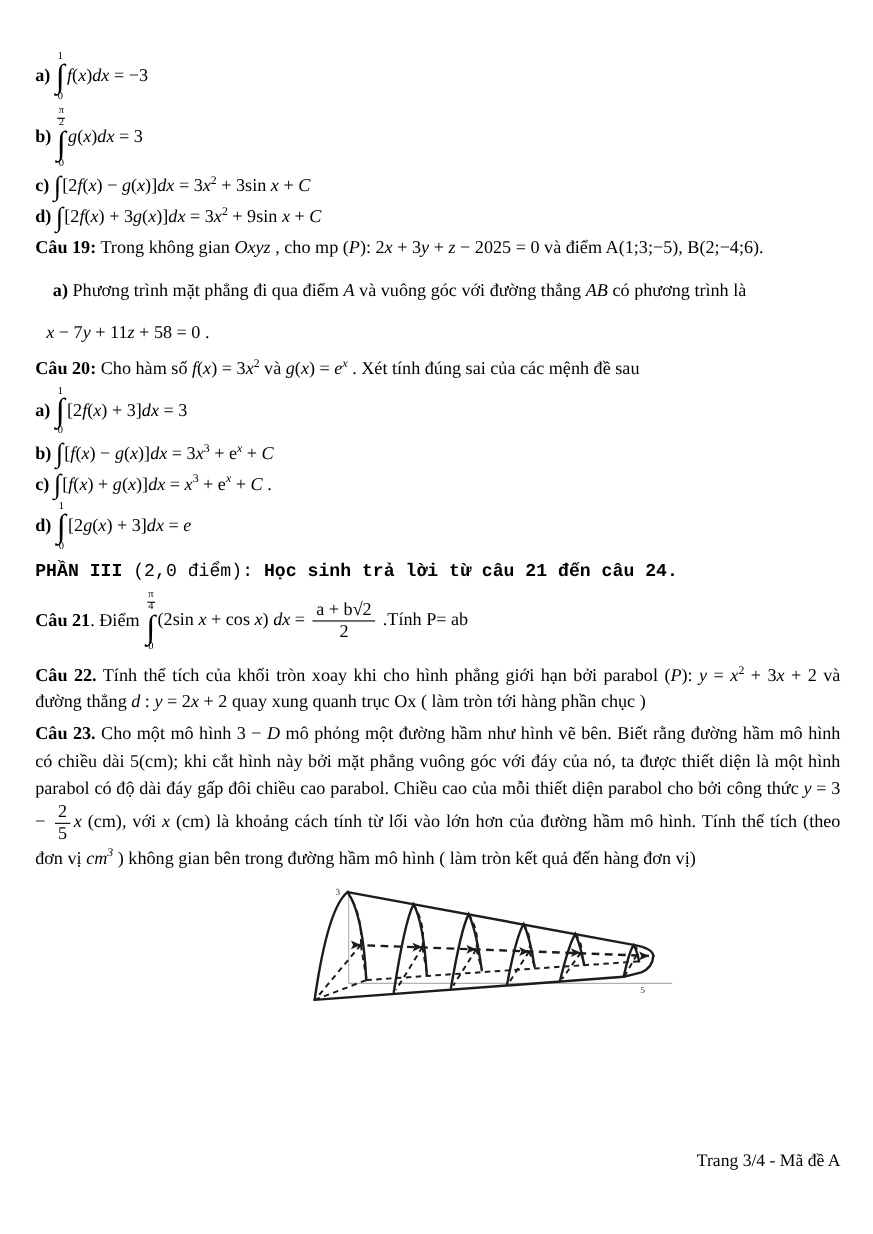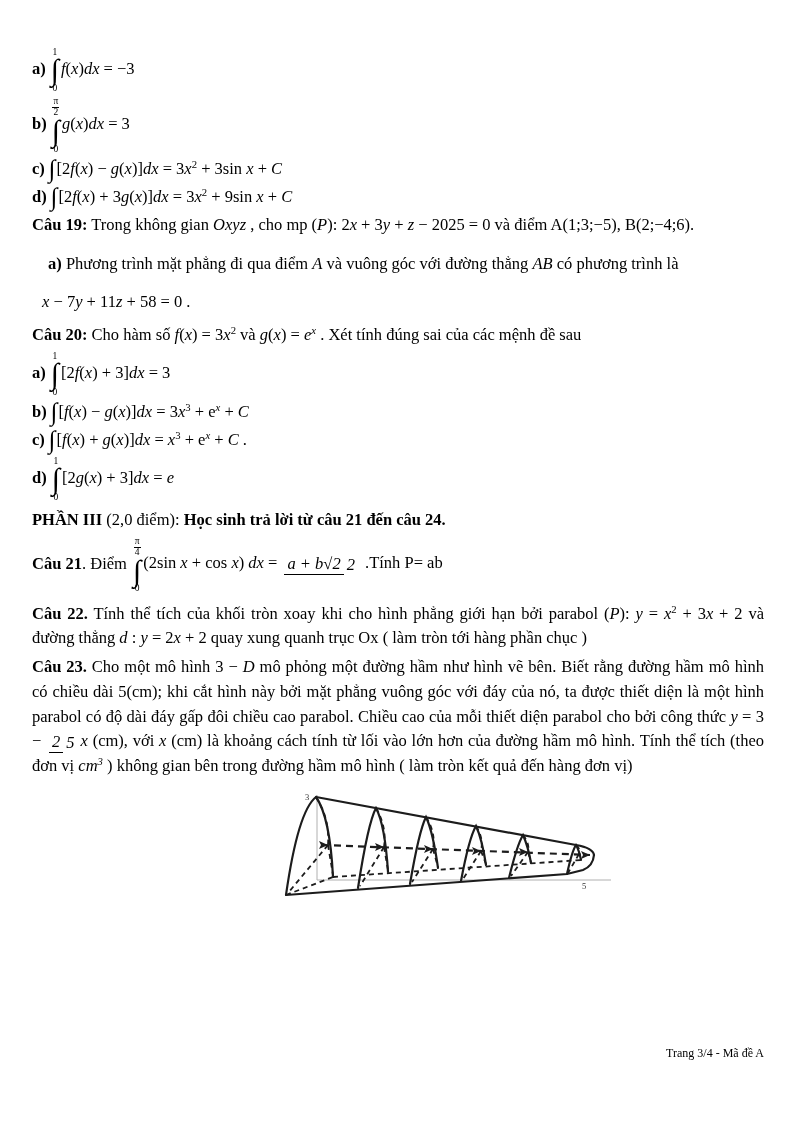--- a/index.html
+++ b/index.html
@@ -23,32 +23,32 @@
   .eqline{margin:1px 0 1px 10px;}
   .mline{margin:3px 0;}
   .mlabel{font-weight:bold;margin-right:3px;}
   
   .m-r{font-style:normal;}
   .m-i{font-style:italic;}
   .m-b{font-weight:bold;}
   .m-sup{vertical-align:super;font-size:0.65em;line-height:0;}
   .m-isup{vertical-align:super;font-size:0.65em;line-height:0;font-style:italic;}
   .m-int{font-size:1.5em;line-height:0.8;vertical-align:-0.12em;padding:0 1px;}
-  .m-frac{display:inline-flex;flex-direction:row;align-items:flex-end;vertical-align:middle;margin:0 3px;font-style:italic;line-height:1.15;}
+  .m-frac{display:inline-flex;flex-direction:column;align-items:center;vertical-align:middle;margin:0 3px;line-height:1.15;}
   .m-frac .num{border-bottom:1px solid #000;padding:0 3px;}
   .m-frac .den{padding:0 3px;}
   .m-sfrac{display:inline-flex;flex-direction:column;align-items:center;line-height:1.05;}
   .m-sfrac .num{border-bottom:0.8px solid #000;padding:0 1px;}
   
   .bigint{display:inline-flex;flex-direction:column;align-items:center;vertical-align:middle;margin:0 2px;line-height:1;}
   .bigint .lim{font-size:9.5px;line-height:1.1;}
   .bigint .sym{font-size:30px;line-height:0.85;}
-  .section-heading{margin:6px 0 2px 0;}
+  .section-heading{margin:6px 0 2px 0;font-family:Liberation Mono, monospace;}
   .figure-wrap{margin:4px 0 0 248px;width:340px;}
-  .footer{position:absolute;top:1044px;right:30px;font-size:12px;}
+  .footer{position:absolute;top:1044px;right:30px;font-size:16px;}
   svg .solid{stroke:#1c1c1c;stroke-width:2.2;fill:none;stroke-linecap:round;}
   svg .dash{stroke:#1c1c1c;stroke-width:1.8;fill:none;stroke-dasharray:5 4;stroke-linecap:butt;}
   svg .axisdash{stroke:#1c1c1c;stroke-width:2.2;fill:none;stroke-dasharray:7 5;}
   svg .guide{stroke:#b0b0b0;stroke-width:1;fill:none;}
   svg .arrow{fill:#1c1c1c;stroke:none;}
   svg text{font-family:"Liberation Serif",serif;font-size:8.5px;fill:#333;}
 </style>
 </head>
 <body>
 

